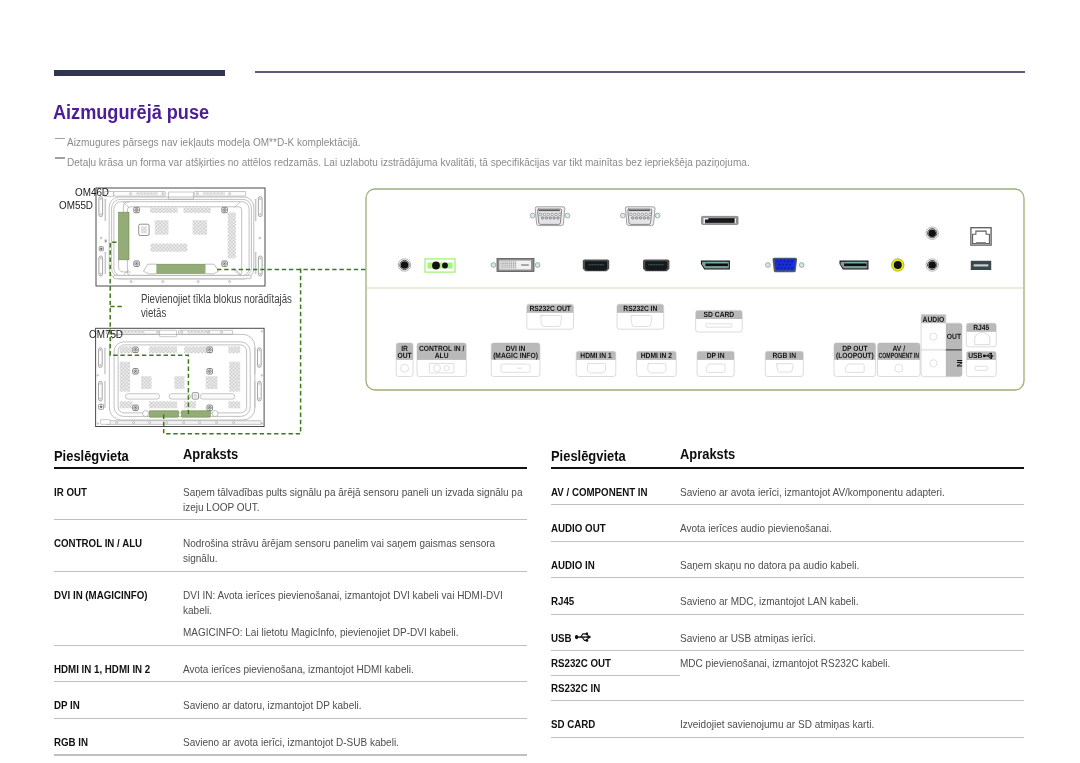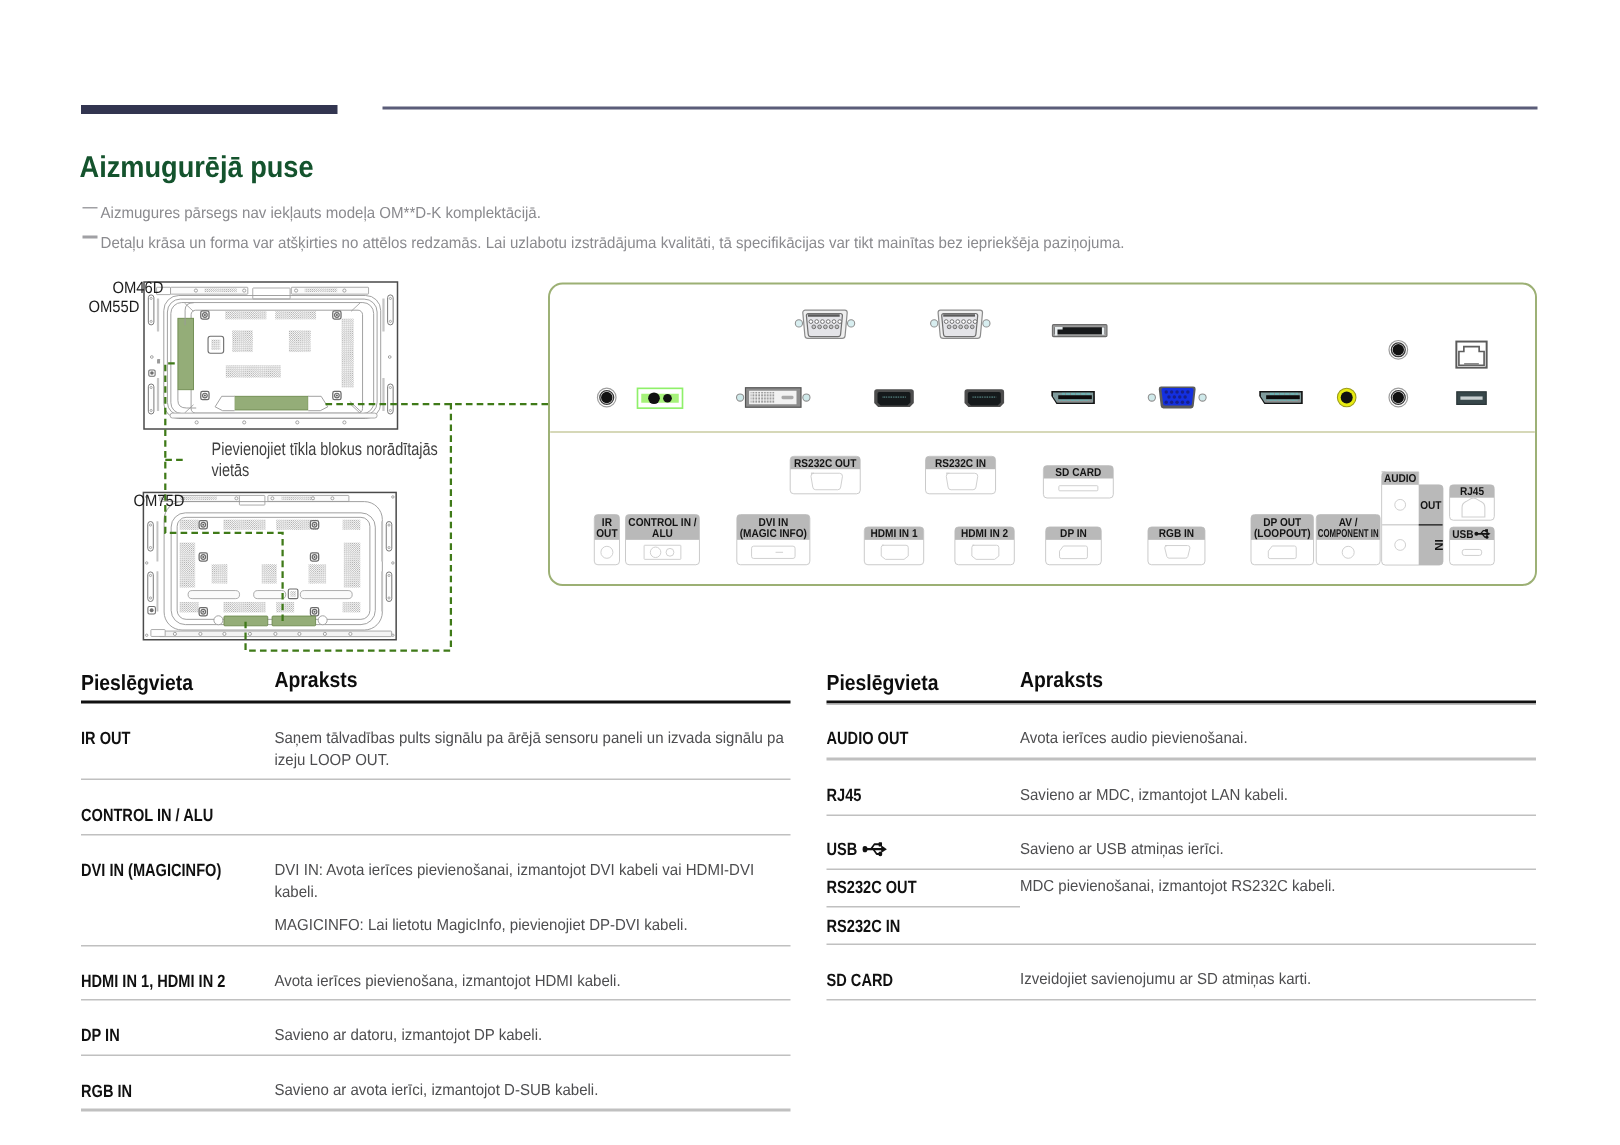--- a/index.html
+++ b/index.html
@@ -6,21 +6,21 @@
 html,body{margin:0;padding:0;background:#ffffff;}
 body{width:1080px;height:763px;font-family:"Liberation Sans",sans-serif;
   -webkit-font-smoothing:antialiased;}
 svg text{font-family:"Liberation Sans",sans-serif;}
 .diagram{text-rendering:geometricPrecision;}
 .page{position:relative;width:1080px;height:763px;overflow:hidden;background:#fff;}
 
 .rule-thick{position:absolute;left:54px;top:69.5px;width:171px;height:6px;background:#323550;}
 .rule-thin{position:absolute;left:255px;top:71.3px;width:770px;height:1.5px;background:#5b5d79;}
 
-.title{position:absolute;left:53.2px;top:101.4px;font-size:20px;font-weight:bold;color:#14532d;
+.title{position:absolute;left:53.2px;top:101.4px;font-size:20px;font-weight:bold;color:#4c1d95;
   line-height:22px;white-space:nowrap;}
 .title span{display:inline-block;transform:scaleX(0.906);transform-origin:0 0;}
 
 .notes{position:absolute;left:54px;top:133.2px;width:990px;}
 .note{position:relative;font-size:10.6px;color:#8a8a8e;line-height:19.7px;padding-left:13.4px;
   white-space:nowrap;}
 .note span.txt{display:inline-block;transform:scaleX(0.948);transform-origin:0 0;}
 .note .dash{position:absolute;left:0.8px;top:4.4px;width:10.1px;height:1.4px;background:#a0a0a4;}
 
 
@@ -542,20 +542,23 @@
         </div>
 <div class="c2">
           <p>Saņem tālvadības pults signālu pa ārējā sensoru paneli un izvada signālu pa izeju LOOP OUT.</p>
         </div>
 </div>
 <div class="rrule"></div>
 <div class="row">
 <div class="c1">
           <span class="lbl"><span>CONTROL IN / ALU</span></span>
         </div>
+<div class="c2">
+          <p>Nodrošina strāvu ārējam sensoru panelim vai saņem gaismas sensora signālu.</p>
+        </div>
 </div>
 <div class="rrule"></div>
 <div class="row">
 <div class="c1">
           <span class="lbl"><span>DVI IN (MAGICINFO)</span></span>
         </div>
 <div class="c2">
           <p>DVI IN: Avota ierīces pievienošanai, izmantojot DVI kabeli vai HDMI-DVI kabeli.</p>
           <p>MAGICINFO: Lai lietotu MagicInfo, pievienojiet DP-DVI kabeli.</p>
         </div>
@@ -589,30 +592,46 @@
 </div>
 <div class="rrule"></div>
 <div class="rrule"></div>
 </div>
 <div class="tbl" style="left:551.0px;top:446.6px;">
 <div class="hdr">
         <div class="c1"><span>Pieslēgvieta</span></div>
         <div class="c2"><span>Apraksts</span></div>
       </div>
 <div class="hrule"></div>
+<div class="row">
+<div class="c1">
+          <span class="lbl"><span>AV / COMPONENT IN</span></span>
+        </div>
+<div class="c2">
+          <p>Savieno ar avota ierīci, izmantojot AV/komponentu adapteri.</p>
+        </div>
+</div>
 <div class="rrule"></div>
 <div class="row">
 <div class="c1">
           <span class="lbl"><span>AUDIO OUT</span></span>
         </div>
 <div class="c2">
           <p>Avota ierīces audio pievienošanai.</p>
         </div>
 </div>
 <div class="rrule"></div>
+<div class="row">
+<div class="c1">
+          <span class="lbl"><span>AUDIO IN</span></span>
+        </div>
+<div class="c2">
+          <p>Saņem skaņu no datora pa audio kabeli.</p>
+        </div>
+</div>
 <div class="rrule"></div>
 <div class="row">
 <div class="c1">
           <span class="lbl"><span>RJ45</span></span>
         </div>
 <div class="c2">
           <p>Savieno ar MDC, izmantojot LAN kabeli.</p>
         </div>
 </div>
 <div class="rrule"></div>

